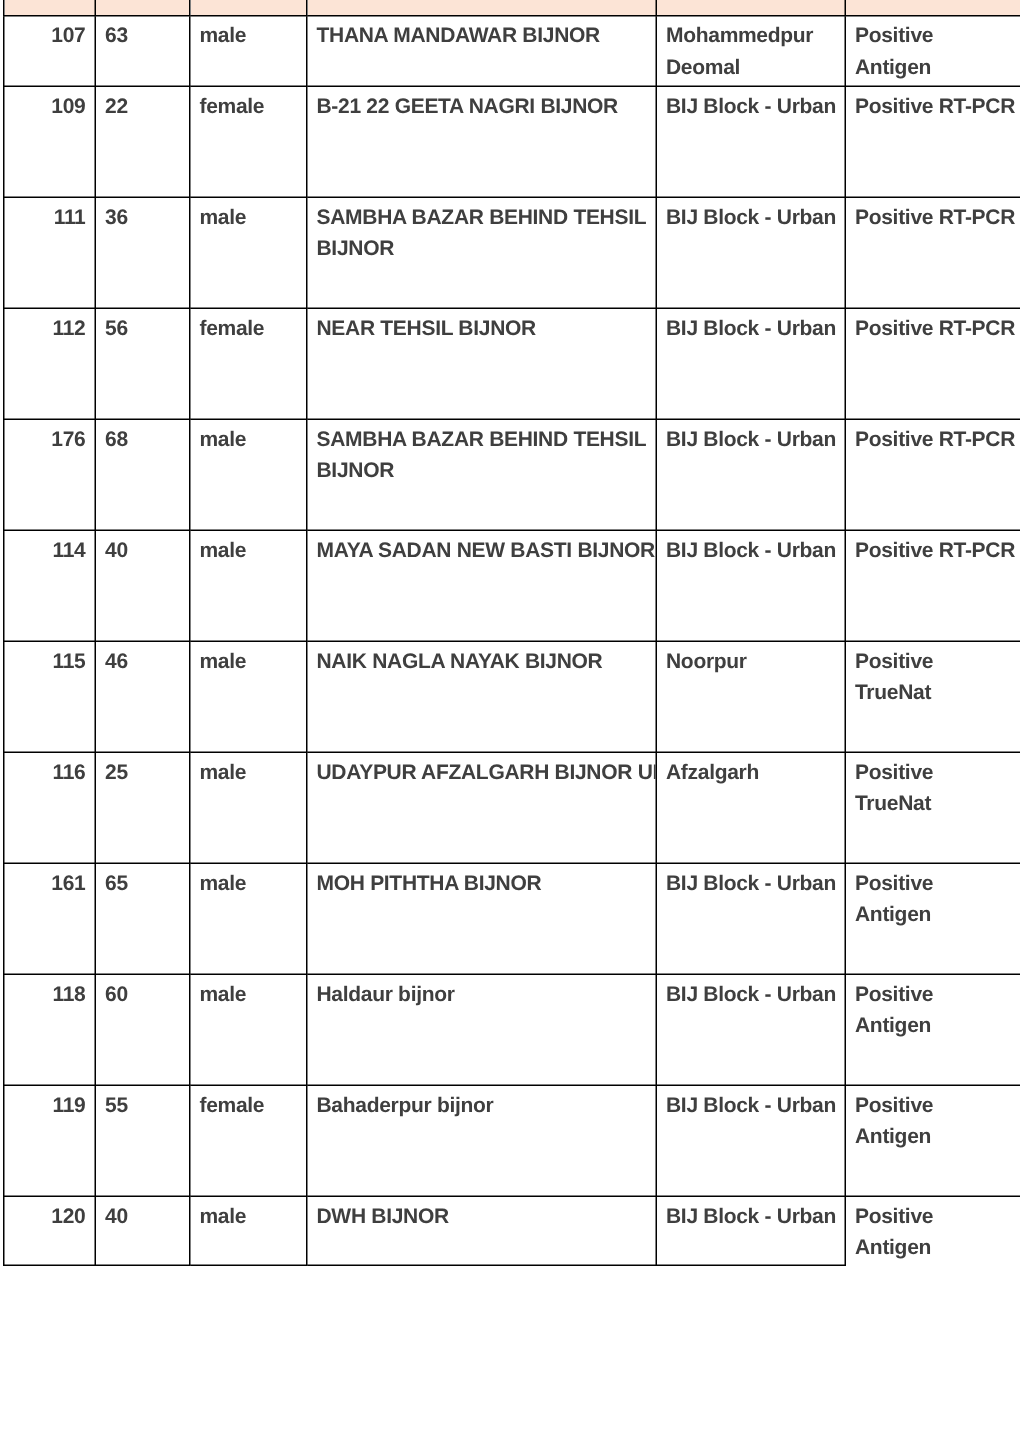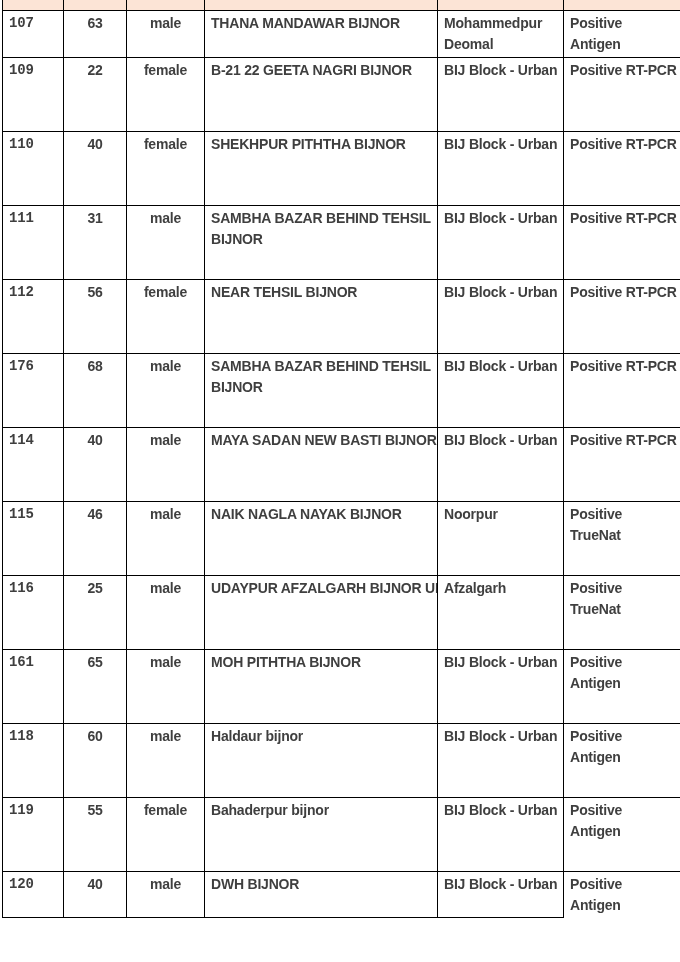--- a/index.html
+++ b/index.html
@@ -41,26 +41,25 @@
   col.w-block{width:126px;}
   col.w-result{width:117px;}
 
   tr.header-row{height:10px;}
   tr.header-row td{
     background:var(--header-fill);
     border-top:none;
     padding:0;
   }
   td.c-serial{
-    text-align:left;
+    text-align:right;
     color:var(--serial-text);
     font-size:15px;
-    font-family:Liberation Mono, monospace;
   }
-  td.c-age, td.c-gender{text-align:center;}
+  td.c-age, td.c-gender{}
   td:last-child{border-right:none;}
   tr.last-row td:last-child{border-bottom:none;}
 </style>
 </head>
 <body>
 
 <div class="page">
   <table class="cases">
     <colgroup>
       <col class="w-serial">
@@ -93,30 +92,22 @@
   </tr>
         <tr class="data-row" style="height: 74px;">
     <td class="c-serial">109</td>
     <td class="c-age">22</td>
     <td class="c-gender">female</td>
     <td class="c-address">B-21 22 GEETA NAGRI BIJNOR</td>
     <td class="c-block">BIJ Block - Urban</td>
     <td class="c-result">Positive RT-PCR</td>
   </tr>
         <tr class="data-row" style="height: 74px;">
-    <td class="c-serial">110</td>
-    <td class="c-age">40</td>
-    <td class="c-gender">female</td>
-    <td class="c-address">SHEKHPUR PITHTHA BIJNOR</td>
-    <td class="c-block">BIJ Block - Urban</td>
-    <td class="c-result">Positive RT-PCR</td>
-  </tr>
-        <tr class="data-row" style="height: 74px;">
     <td class="c-serial">111</td>
-    <td class="c-age">31</td>
+    <td class="c-age">36</td>
     <td class="c-gender">male</td>
     <td class="c-address">SAMBHA BAZAR BEHIND TEHSIL
 BIJNOR</td>
     <td class="c-block">BIJ Block - Urban</td>
     <td class="c-result">Positive RT-PCR</td>
   </tr>
         <tr class="data-row" style="height: 74px;">
     <td class="c-serial">112</td>
     <td class="c-age">56</td>
     <td class="c-gender">female</td>

